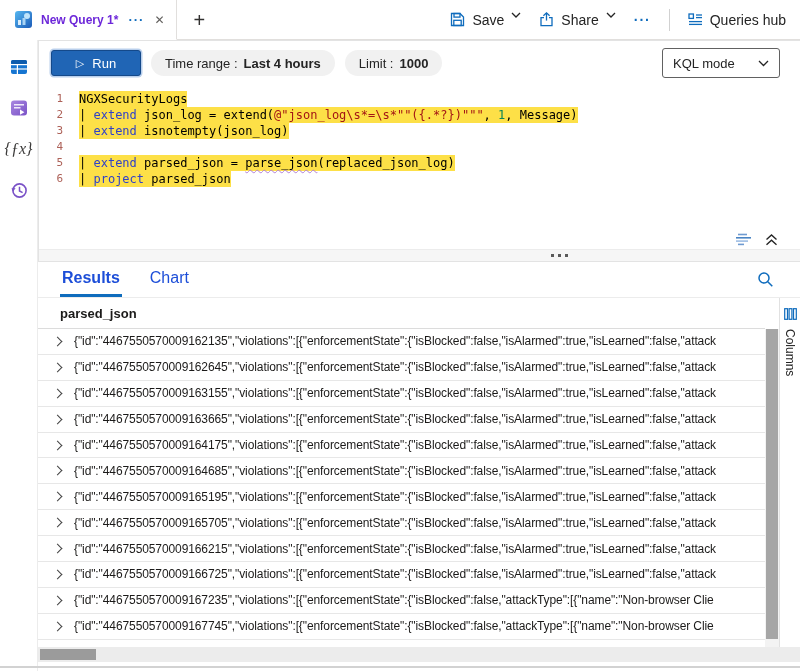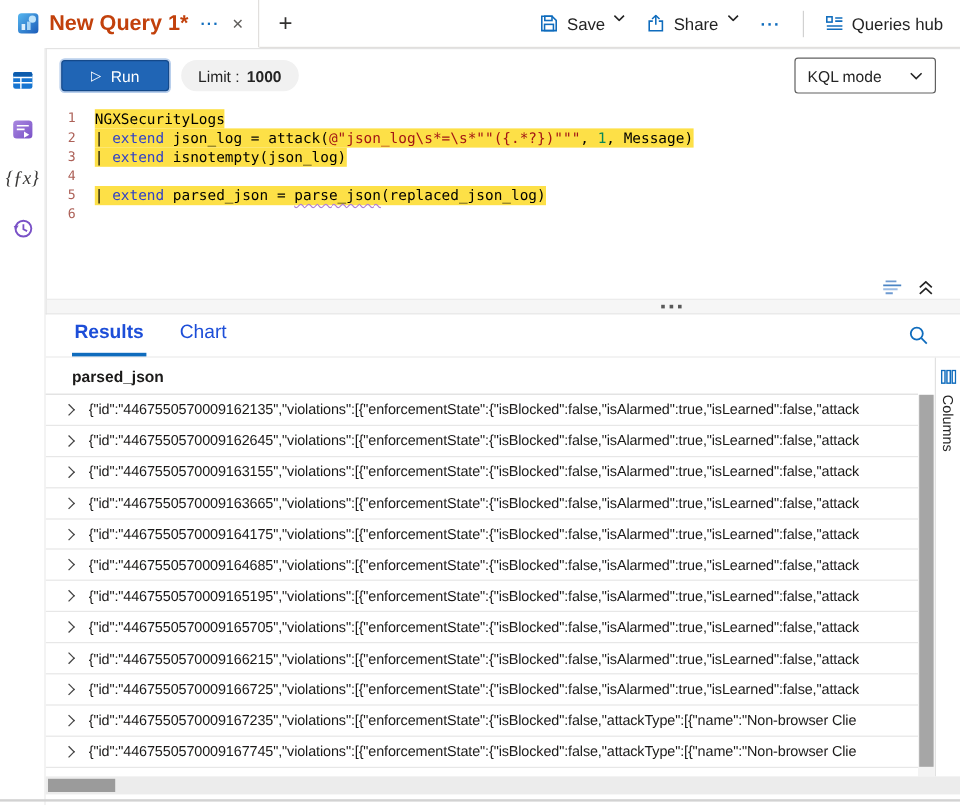--- a/index.html
+++ b/index.html
@@ -4,21 +4,21 @@
 <style>
   * { margin:0; padding:0; box-sizing:border-box; }
   html,body { background:#fff; }
   body { font-family:"Liberation Sans", sans-serif; color:#242424; width:800px; height:671px; overflow:hidden; }
   .app { width:800px; height:671px; position:relative; background:#fff; overflow:hidden; }
 
   
   .tabbar { height:40px; display:flex; align-items:center; border-bottom:1px solid #e1dfdd; background:#fff; }
   .tab { display:flex; align-items:center; gap:8px; padding:0 12px 0 14px; height:40px; margin-bottom:-1px;
          background:#fff; border-right:1px solid #e1dfdd; border-bottom:1px solid #fff; cursor:pointer; }
-  .tab-title { font-weight:700; font-size:18px; color:#c2410c; }
+  .tab-title { font-weight:700; font-size:12px; color:#6d28d9; }
   .tab-more { color:#0f6cbd; font-weight:700; font-size:13px; letter-spacing:1px; margin-left:2px; cursor:pointer; }
   .tab-close { color:#605e5c; font-size:12px; margin-left:2px; cursor:pointer; }
   .newtab { background:none; border:none; font-size:20px; font-weight:400; color:#323130; margin-left:16px; cursor:pointer; line-height:1; }
   .tab-actions { margin-left:auto; display:flex; align-items:center; gap:18px; padding-right:14px; }
   .act-btn { display:flex; align-items:flex-start; gap:7px; background:none; border:none; font-family:inherit; font-size:14px; color:#242424; cursor:pointer; }
   .act-more { color:#0f6cbd; font-weight:700; font-size:14px; letter-spacing:1px; }
   .v-divider { width:1px; height:22px; background:#d1d1d1; }
 
   
   .main { display:flex; height:631px; }
@@ -187,54 +187,59 @@
 
     <div class="content">
 
       <section class="query-panel">
         <div class="qp-toolbar">
           <button class="run-btn">
             <span class="run-play">▷</span>
             <span>Run</span>
           </button>
           <div class="pill">
+            <span>Time range :</span>
+            <b>Last 4 hours</b>
+          </div>
+          <div class="pill">
             <span>Limit :</span>
             <b>1000</b>
           </div>
           <div class="mode-select">
             <span>KQL mode</span>
             <svg width="11" height="7" viewBox="0 0 11 7">
               <polyline points="1,1 5.5,5.5 10,1" fill="none" stroke="#242424" stroke-width="1.3"></polyline>
             </svg>
           </div>
         </div>
 
         <div class="editor">
           <div id="editor-lines">
               <div class="ed-line">
                 <span class="ln">1</span>
                 <span class="code-sel"><span class="tok-plain">NGXSecurityLogs</span></span>
               </div>
               <div class="ed-line">
                 <span class="ln">2</span>
-                <span class="code-sel"><span class="tok-plain">| </span><span class="tok-kw">extend</span><span class="tok-plain"> json_log = attack(</span><span class="tok-str">@"json_log\s*=\s*""({.*?})"""</span><span class="tok-plain">, </span><span class="tok-num">1</span><span class="tok-plain">, Message)</span></span>
+                <span class="code-sel"><span class="tok-plain">| </span><span class="tok-kw">extend</span><span class="tok-plain"> json_log = extend(</span><span class="tok-str">@"json_log\s*=\s*""({.*?})"""</span><span class="tok-plain">, </span><span class="tok-num">1</span><span class="tok-plain">, Message)</span></span>
               </div>
               <div class="ed-line">
                 <span class="ln">3</span>
                 <span class="code-sel"><span class="tok-plain">| </span><span class="tok-kw">extend</span><span class="tok-plain"> isnotempty(json_log)</span></span>
               </div>
               <div class="ed-line">
                 <span class="ln">4</span>
               </div>
               <div class="ed-line">
                 <span class="ln">5</span>
                 <span class="code-sel"><span class="tok-plain">| </span><span class="tok-kw">extend</span><span class="tok-plain"> parsed_json = </span><span class="tok-squiggle">parse_json</span><span class="tok-plain">(replaced_json_log)</span></span>
               </div>
               <div class="ed-line">
                 <span class="ln">6</span>
+                <span class="code-sel"><span class="tok-plain">| </span><span class="tok-kw">project</span><span class="tok-plain"> parsed_json</span></span>
               </div>
             </div>
           <div class="editor-foot-icons">
             <button class="foot-btn">
               <svg width="18" height="13" viewBox="0 0 18 13">
                 <line x1="3" y1="1.5" x2="12" y2="1.5" stroke="#6f9bd1" stroke-width="1.6"></line>
                 <line x1="1" y1="4.8" x2="16" y2="4.8" stroke="#4a84c4" stroke-width="1.6"></line>
                 <line x1="1" y1="8.1" x2="13" y2="8.1" stroke="#9dbde4" stroke-width="1.6"></line>
                 <line x1="3" y1="11.4" x2="9" y2="11.4" stroke="#6f9bd1" stroke-width="1.6"></line>
               </svg>

